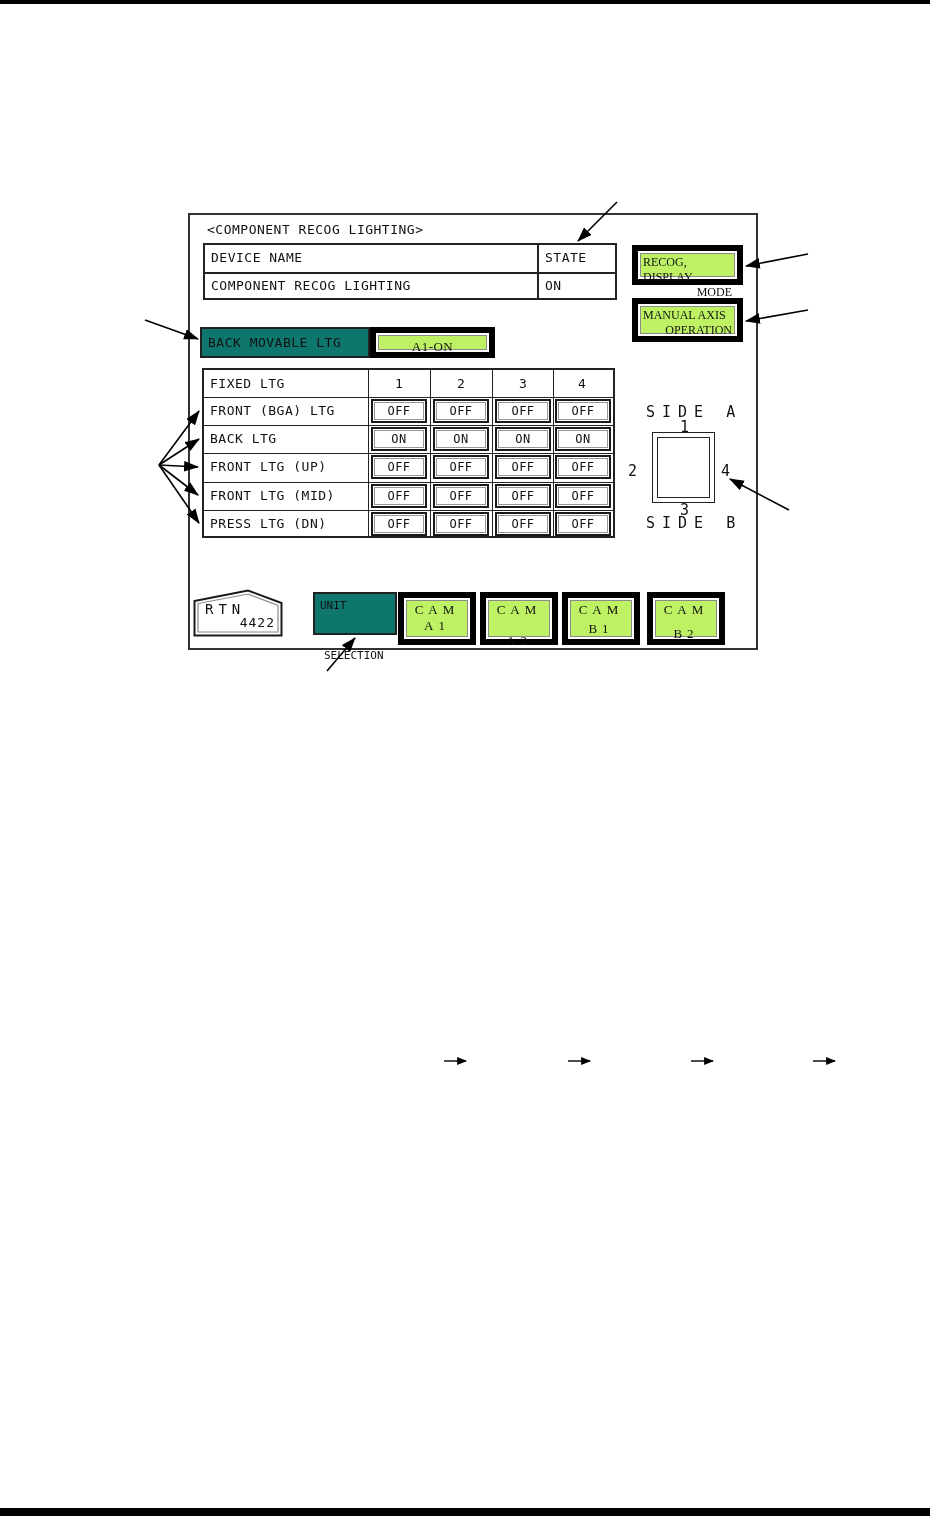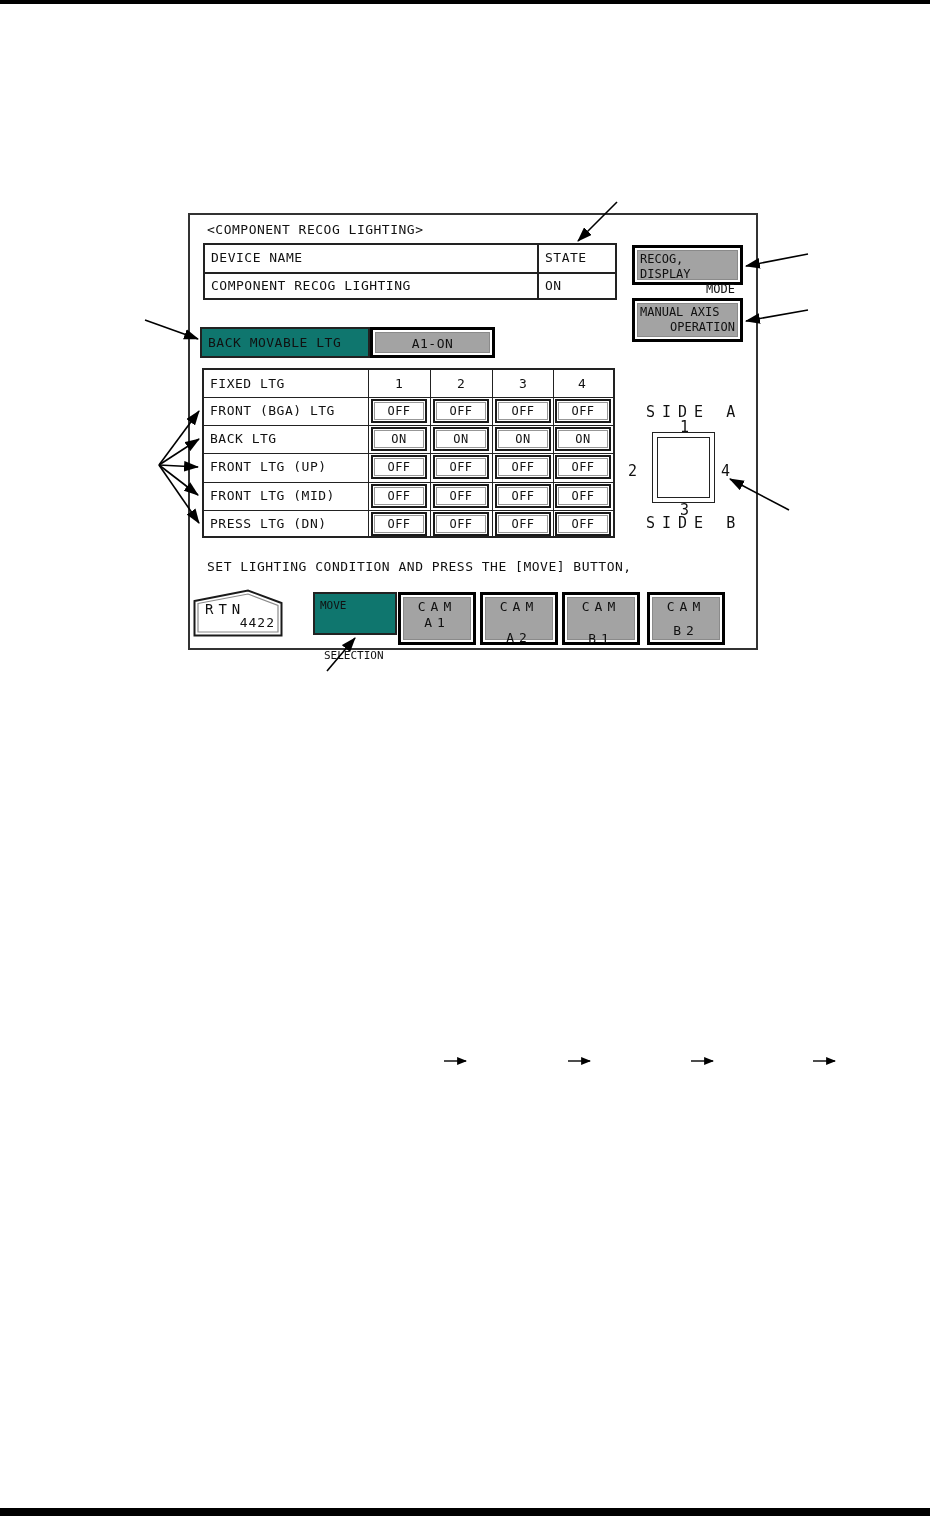--- a/index.html
+++ b/index.html
@@ -8,22 +8,22 @@
   .abs{position:absolute;}
   
   .rule{position:absolute;left:0;width:930px;background:#000;}
   
   #screen{position:absolute;left:188px;top:213px;width:566px;height:433px;
           border:2px solid #333;background:#fff;}
   .mono13{font-size:13px;letter-spacing:0.5px;white-space:pre;}
   
   .box{position:absolute;border:2px solid #222;background:#0f766e;box-sizing:border-box;}
   
-  .bevel{position:absolute;border:3px solid #000000;background:#a3a3a3;box-sizing:border-box;
-         box-shadow:inset 0 0 0 2px #fff, inset 0 0 0 3px #8a8a8a;}
+  .bevel{position:absolute;border:6px solid #000000;background:#bef264;box-sizing:border-box;
+         box-shadow:inset 0 0 0 2px #fff, inset 0 0 0 3px #8a8a8a;font-family:Liberation Serif, serif;}
   
   #devtable{position:absolute;left:13px;top:28px;width:414px;height:57px;
             border:2px solid #222;box-sizing:border-box;}
   #devtable .vline{position:absolute;left:332px;top:0;width:1.5px;height:100%;background:#222;}
   #devtable .hline{position:absolute;left:0;top:27px;width:100%;height:1.5px;background:#222;}
   .cell{position:absolute;font-size:13px;letter-spacing:0.5px;white-space:pre;}
   
   #fixtable{position:absolute;left:12px;top:153px;width:413px;height:170px;
             border:2px solid #222;box-sizing:border-box;}
   #fixtable .vl{position:absolute;top:0;width:1.3px;height:100%;background:#222;}
@@ -140,47 +140,46 @@
   <div class="sidetxt" style="left:456px;top:188px;">SIDE A</div>
   <div class="sidenum" style="left:490px;top:203px;">1</div>
   <div id="sidebox">
     <div class="inner"></div>
   </div>
   <div class="sidenum" style="left:438px;top:247px;">2</div>
   <div class="sidenum" style="left:531px;top:247px;">4</div>
   <div class="sidenum" style="left:490px;top:286px;">3</div>
   <div class="sidetxt" style="left:456px;top:299px;">SIDE B</div>
 
-  <div class="abs mono13" style="left:17px;top:344px;">SET LIGHTING CONDITION AND PRESS THE [MOVE] BUTTON,</div>
 
   <div id="rtnwrap">
     <svg width="90" height="48" viewBox="0 0 90 48">
       <polygon points="1.5,12 55,1.5 88.5,14 88.5,46.5 1.5,46.5" fill="#fff" stroke="#1a1a1a" stroke-width="2"></polygon>
       <polygon points="5,14.5 55,5 85,16.5 85,43 5,43" fill="none" stroke="#8a8a8a" stroke-width="1.2"></polygon>
     </svg>
     <div id="rtnlabel">RTN</div>
     <div id="rtncode">4422</div>
   </div>
 
   <div class="box" id="unitsel">
-    <div>MOVE</div>
+    <div>UNIT</div>
     <div style="padding-left:4px;margin-top:36px;">SELECTION</div>
   </div>
 
   <div class="bevel cambtn" style="left:208px;">
     <div class="t">CAM</div>
     <div class="t" style="margin-top:0;">A1</div>
   </div>
   <div class="bevel cambtn" style="left:290px;">
     <div class="t">CAM</div>
     <div class="t" style="margin-top:15px;">A2</div>
   </div>
   <div class="bevel cambtn" style="left:372px;">
     <div class="t">CAM</div>
-    <div class="t" style="margin-top:16px;">B1</div>
+    <div class="t" style="margin-top:3px;">B1</div>
   </div>
   <div class="bevel cambtn" style="left:457px;">
     <div class="t">CAM</div>
     <div class="t" style="margin-top:8px;">B2</div>
   </div>
 </div>
 
 <svg id="overlay" width="930" height="1518" viewBox="0 0 930 1518">
   <defs>
     <marker id="ah" viewBox="0 0 14 10" refX="13" refY="5" markerWidth="15" markerHeight="11" orient="auto-start-reverse" markerUnits="userSpaceOnUse">

